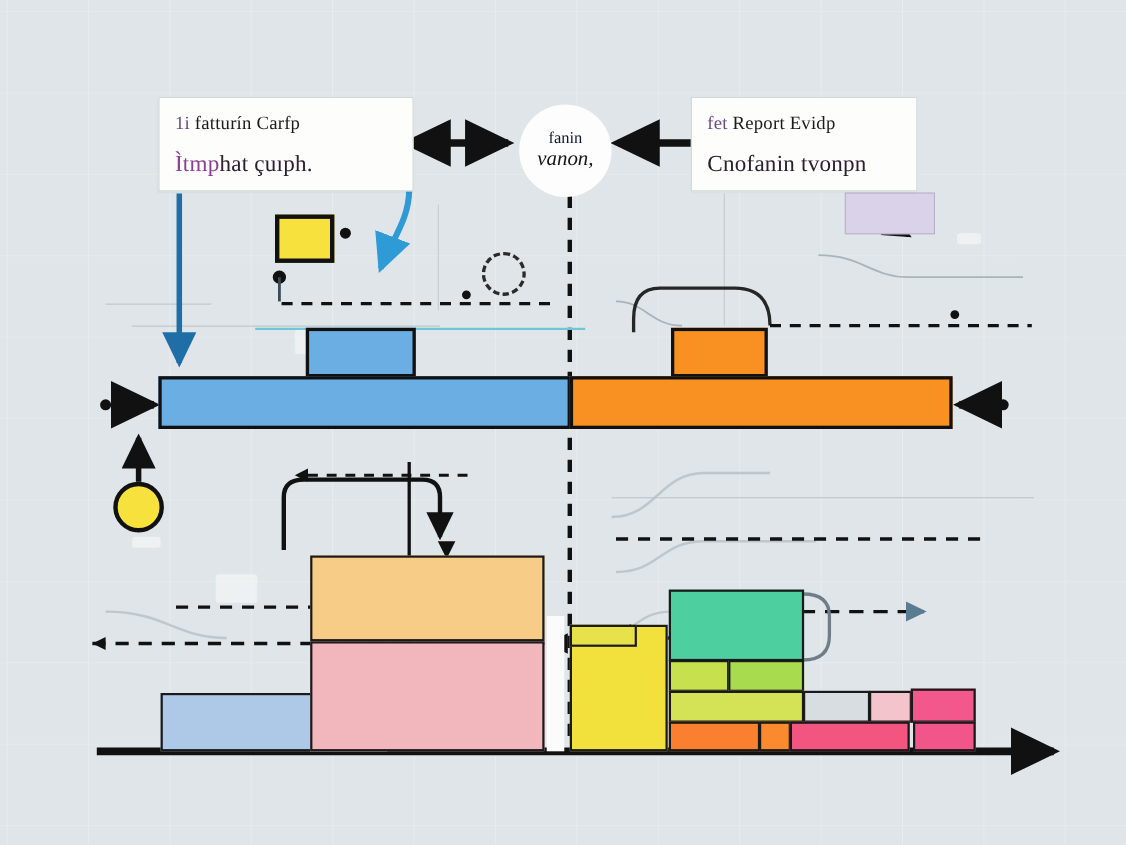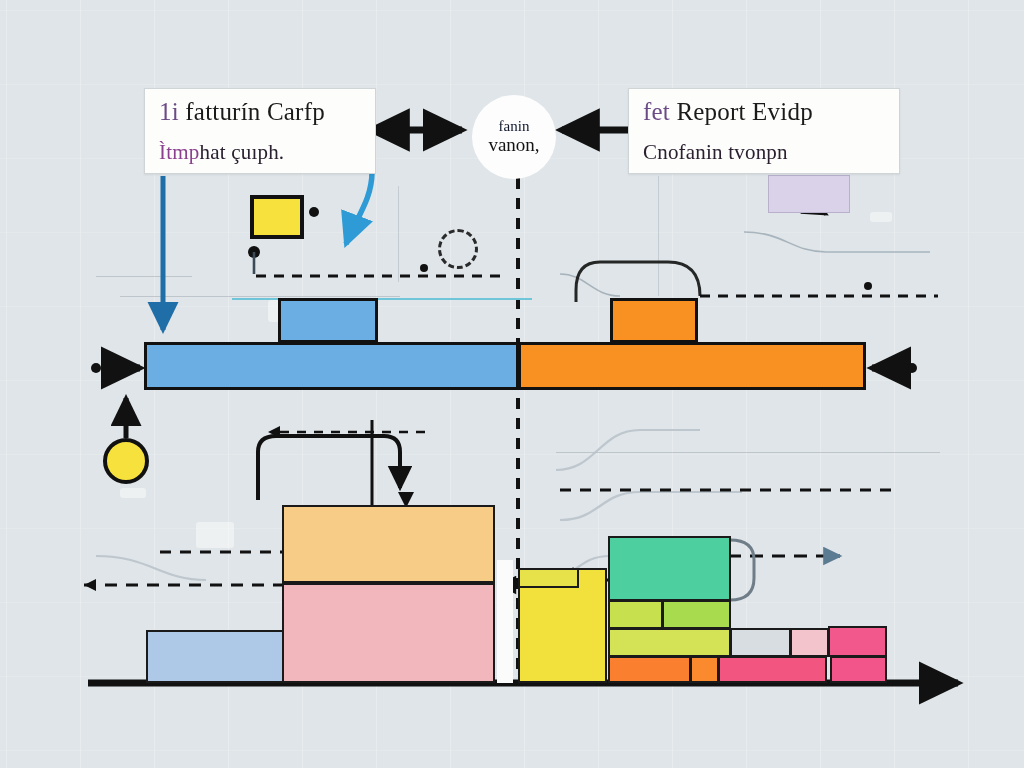--- a/index.html
+++ b/index.html
@@ -20,30 +20,30 @@
   }
   .smudge{position:absolute;background:rgba(255,255,255,.45);border-radius:3px;}
   .gline{position:absolute;background:rgba(150,160,168,.45);height:1px;}
   .gline.v{width:1px;background:rgba(150,160,168,.35);}
 
   
   .callout{position:absolute;background:#fdfdfb;border:1px solid #cfd4d6;
     box-shadow:0 1px 2px rgba(0,0,0,.07);
     display:flex;flex-direction:column;justify-content:center;
     padding:6px 14px;box-sizing:border-box;}
-  .callout .l1{font-size:25px;color:#1b1b1b;letter-spacing:.2px;white-space:nowrap;}
+  .callout .l1{font-size:17px;color:#1b1b1b;letter-spacing:.2px;white-space:nowrap;}
   .callout .l2{font-size:21px;color:#2a2030;letter-spacing:.2px;white-space:nowrap;margin-top:14px;}
   .callout .l1 .tint{color:#6b4a86;}
   .callout .l2 .tint{color:#8a3f8f;}
 
   
   .circle-node{position:absolute;border-radius:50%;background:#fdfdfd;
     display:flex;flex-direction:column;align-items:center;justify-content:center;}
   .circle-node .c1{font-size:15px;color:#0f172a;text-align:center;}
-  .circle-node .c2{font-size:19px;color:#141414;margin-top:-1px;}
+  .circle-node .c2{font-size:19px;color:#141414;margin-top:-1px;font-style:italic;}
 
   
   .rectshape{position:absolute;box-sizing:border-box;}
   .bar{position:absolute;box-sizing:border-box;border:3px solid #111;}
   .softbar{position:absolute;box-sizing:border-box;border:2px solid #1a1a1a;}
 
   svg.ov{position:absolute;left:0;top:0;width:1024px;height:768px;overflow:visible;}
 </style>
 </head>
 <body>
@@ -189,21 +189,21 @@
   <div class="softbar" style="left:608px;top:656px;width:83px;height:27px;background:#fa8030;"></div>
   <div class="softbar" style="left:690px;top:656px;width:29px;height:27px;background:#fb8a2e;"></div>
   <div class="softbar" style="left:718px;top:656px;width:109px;height:27px;background:#f2557f;"></div>
   <div class="softbar" style="left:830px;top:656px;width:57px;height:27px;background:#f2558a;"></div>
 
   <div class="callout" style="left:144px;top:88px;width:232px;height:86px;">
     <div class="l1"><span class="tint">1i</span><span> fatturín Carfp</span></div>
     <div class="l2"><span class="tint">Ìtmp</span><span>hat çuıph.</span></div>
   </div>
 
-  <div class="callout" style="left:628px;top:88px;width:272px;height:86px;">
+  <div class="callout" style="left:628px;top:88px;width:206px;height:86px;">
     <div class="l1"><span class="tint">fet</span><span> Report Evidp</span></div>
     <div class="l2"><span>Cno</span><span>fanin tvonpn</span></div>
   </div>
 
   <div class="circle-node" style="left:472px;top:95px;width:84px;height:84px;">
     <div class="c1">fanin</div>
     <div class="c2">vanon,</div>
   </div>
 
 </div>

